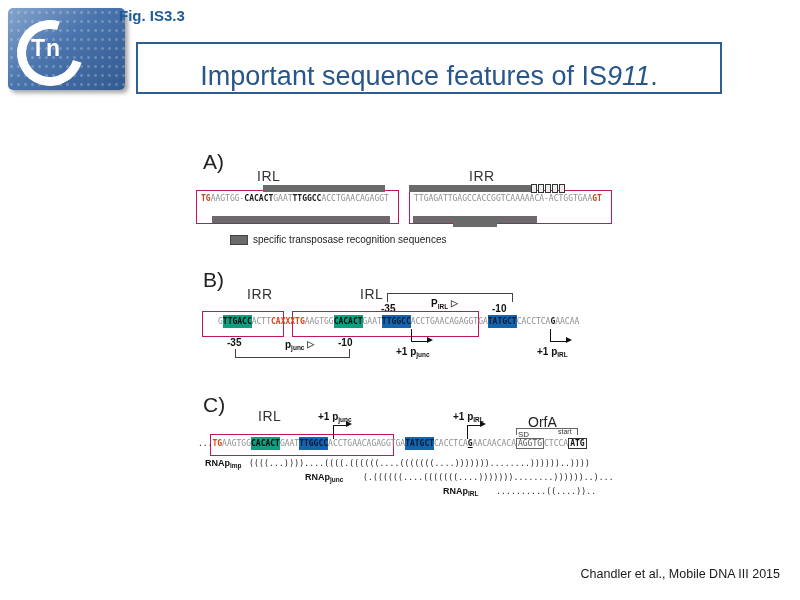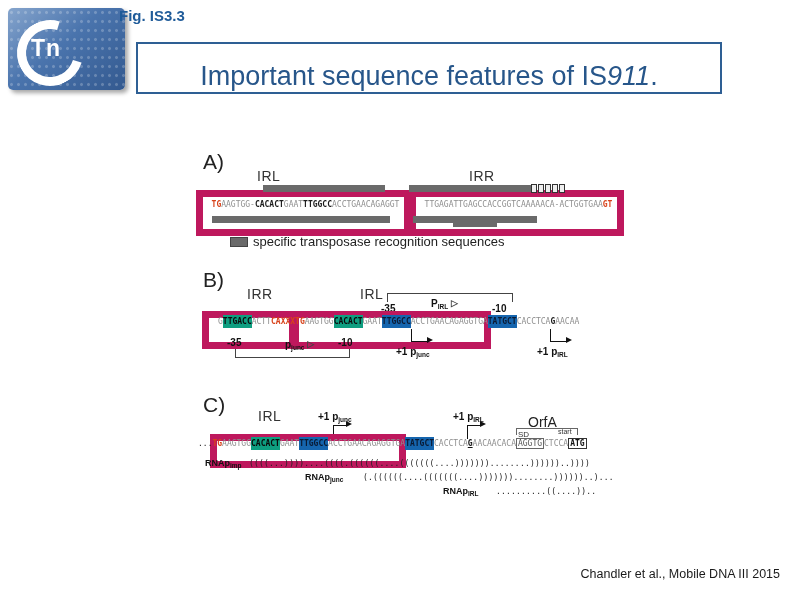--- a/index.html
+++ b/index.html
@@ -28,25 +28,25 @@
   .seq-row{font-family:"DejaVu Sans Mono",monospace;font-size:8px;line-height:12px;white-space:pre;}
   .seq-g{color:#8f8f8f;}
   .seq-n{color:#1c1c1c;}
   .seq-r{color:#d8431b;font-weight:bold;}
   .seq-b{color:#1c1c1c;font-weight:bold;}
   .seq-tg{background:#0e9e80;color:#0a0a0a;font-weight:bold;padding:2px 0;}
   .seq-bl{background:#1565ae;color:#0a1a33;font-weight:bold;padding:2px 0;}
   .seq-ul{color:#111;font-weight:bold;text-decoration:underline;}
   .seq-box{border:1px solid #666;padding:0 1px;color:#555;}
   .seq-boxb{border:1px solid #333;padding:0 1px;color:#111;font-weight:bold;}
-  .outline-box{border:7px solid #be185d;background:transparent;text-align:center;}
+  .outline-box{border:1px solid #be185d;background:transparent;}
   .bar{background:#6a6a6a;z-index:3;}
   .motif-row{z-index:3;display:flex;}
   .motif-box{width:4px;height:7px;border:1px solid #333;background:#eee;margin-right:1px;}
-  .legend{display:flex;align-items:center;gap:5px;font-size:13px;color:#222;}
+  .legend{display:flex;align-items:center;gap:5px;font-size:10px;color:#222;}
   .legend .swatch{width:16px;height:8px;background:#6a6a6a;border:1px solid #444;}
   .small-bold{font-size:10px;font-weight:bold;color:#111;white-space:nowrap;}
   .sub{font-size:6.5px;position:relative;top:2px;}
   .tri{font-size:9px;color:#444;position:relative;top:-1px;}
   .bracket-down{border-top:1.5px solid #444;border-left:1.5px solid #444;border-right:1.5px solid #444;}
   .bracket-up{border-bottom:1.5px solid #444;border-left:1.5px solid #444;border-right:1.5px solid #444;}
   .elbow-down{border-left:1.5px solid #111;border-bottom:1.5px solid #111;}
   .elbow-up{border-left:1.5px solid #111;border-top:1.5px solid #111;}
   .ah-right{width:0;height:0;border-left:6px solid #111;border-top:3.5px solid transparent;border-bottom:3.5px solid transparent;}
   .orfa{font-size:14px;color:#222;}

